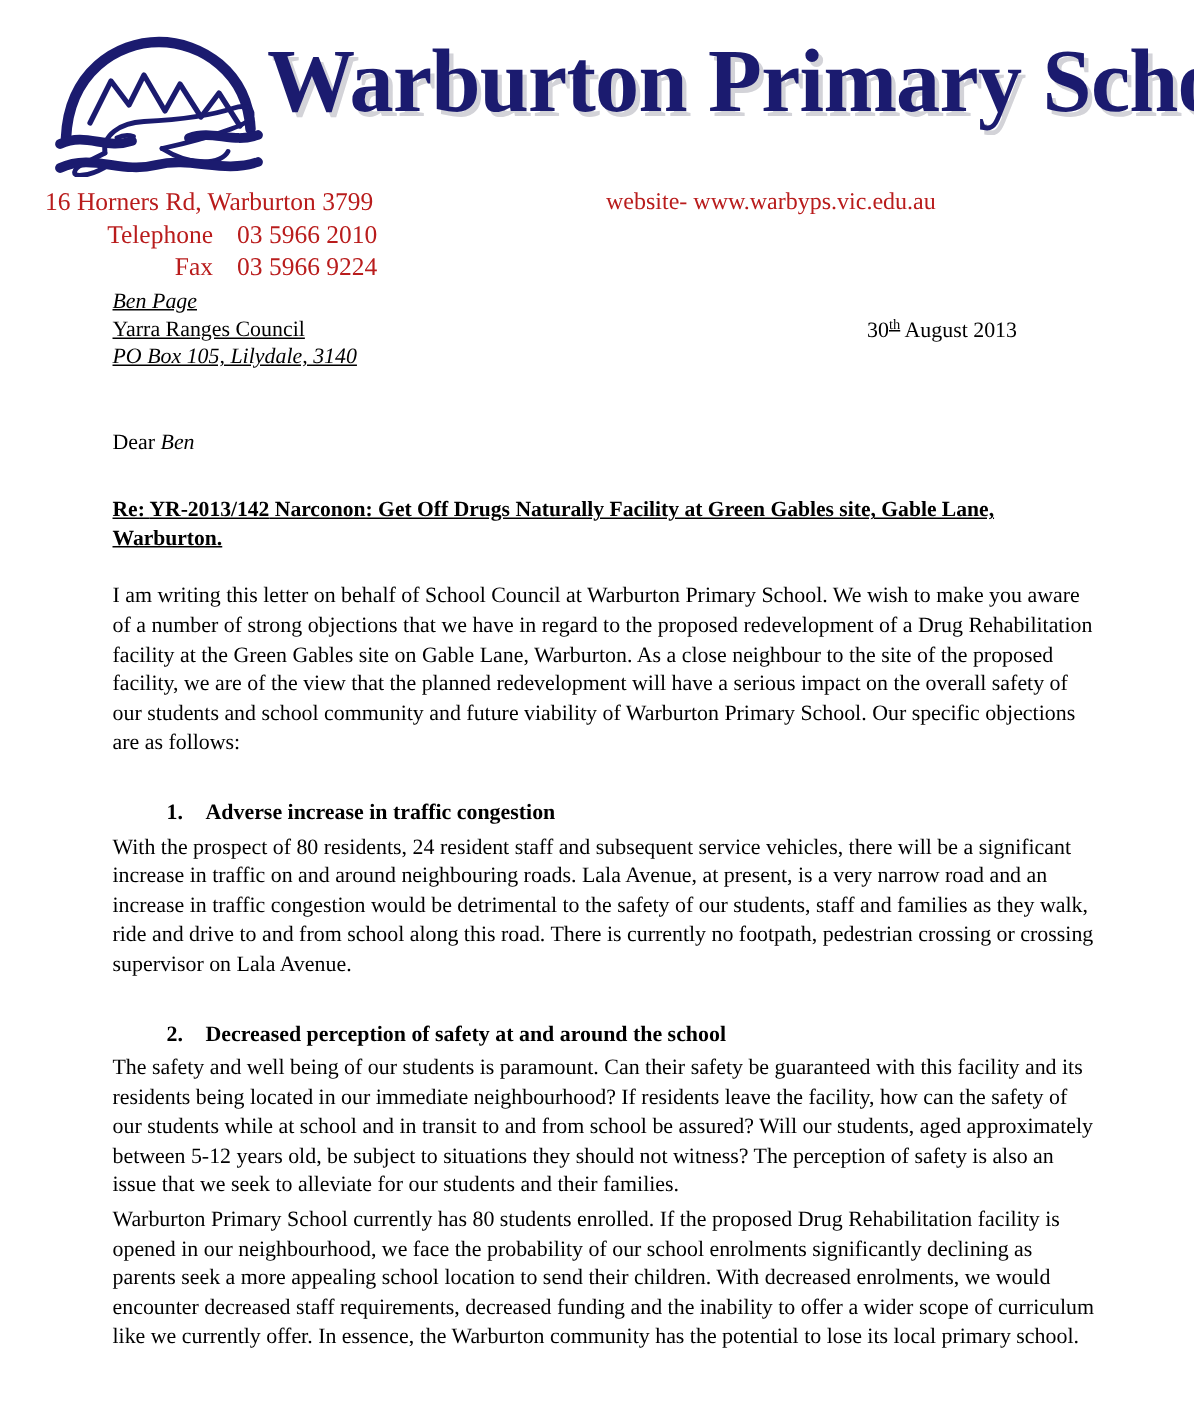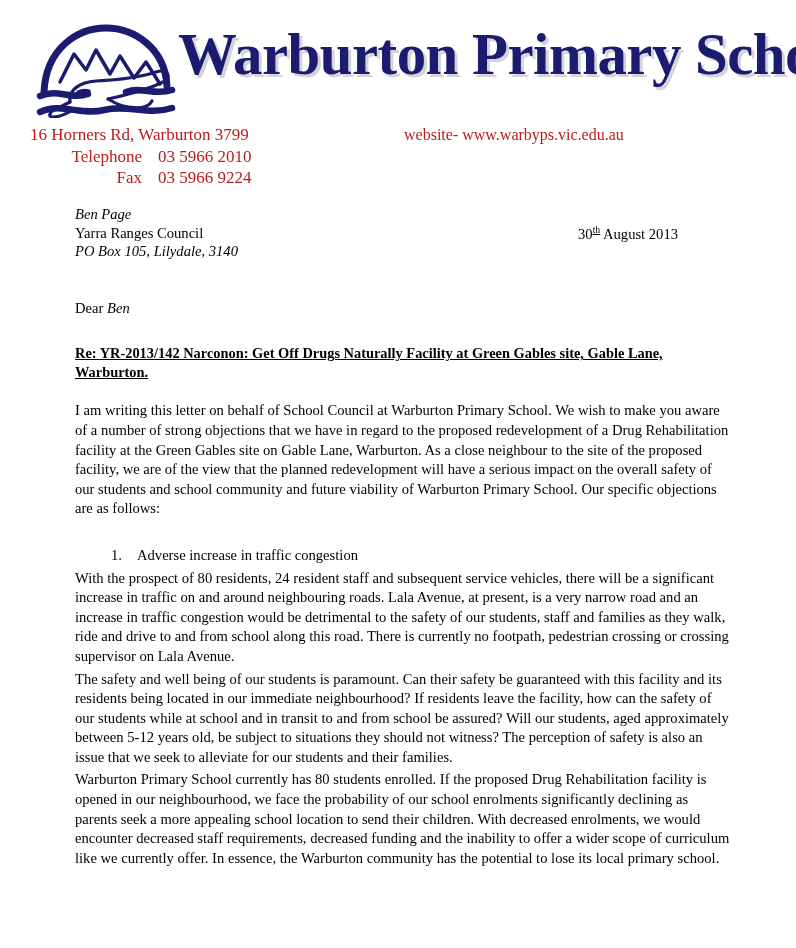--- a/index.html
+++ b/index.html
@@ -92,23 +92,24 @@
   .letter {
     position: relative;
     margin: 0;
     padding: 0 66px 0 75px;
     font-size: 14.6px;
     line-height: 19.6px;
     text-align: left;
   }
   .recipient-block {
     position: relative;
-    margin-top: 25px;
+    margin-top: 12px;
     font-size: 14.6px;
     line-height: 18.6px;
+    text-decoration: underline;
   }
   .recipient-block .it { font-style: italic; }
   .date {
     position: absolute;
     right: 52px;
     top: 16px;
     font-size: 14.6px;
     white-space: nowrap;
   }
   .date sup { font-size: 0.66em; vertical-align: super; text-decoration: underline; }
@@ -130,21 +131,21 @@
 
   p.para {
     margin: 19px 0 0 0;
     text-align: left;
   }
   p.para.tight { margin-top: 3px; }
 
   .numbered-heading {
     margin: 27px 0 0 0;
     padding-left: 36px;
-    font-weight: 400;
+    font-weight: 700;
     font-size: 14.6px;
   }
   .numbered-heading .num {
     display: inline-block;
     width: 26px;
   }
 </style>
 </head>
 <body>
 
@@ -216,18 +217,19 @@
 
     <div class="salutation"><span>Dear </span><span class="it">Ben</span></div>
 
     <div class="subject"><span>Re: </span><span class="bi">YR-2013/142</span><span> Narconon: Get Off Drugs Naturally Facility at Green Gables site, Gable Lane, Warburton.</span></div>
 
     <p class="para">I am writing this letter on behalf of School Council at Warburton Primary School.  We wish to make you aware of a number of strong objections that we have in regard to the proposed redevelopment of a Drug Rehabilitation facility at the Green Gables site on Gable Lane, Warburton.  As a close neighbour to the site of the proposed facility, we are of the view that the planned redevelopment will have a serious impact on the overall safety of our students and school community and future viability of Warburton Primary School. Our specific objections are as follows:</p>
 
     <div class="numbered-heading"><span class="num">1.</span><span>Adverse increase in traffic congestion</span></div>
     <p class="para tight">With the prospect of 80 residents, 24 resident staff and subsequent service vehicles, there will be a significant increase in traffic on and around neighbouring roads. Lala Avenue, at present, is a very narrow road and an increase in traffic congestion would be detrimental to the safety of our students, staff and families as they walk, ride and drive to and from school along this road.  There is currently no footpath, pedestrian crossing or crossing supervisor on Lala Avenue.</p>
 
+    <div class="numbered-heading"><span class="num">2.</span><span>Decreased perception of safety at and around the school</span></div>
     <p class="para tight">The safety and well being of our students is paramount. Can their safety be guaranteed with this facility and its residents being located in our immediate neighbourhood?  If residents leave the facility, how can the safety of our students while at school and in transit to and from school be assured?  Will our students, aged approximately between 5-12 years old, be subject to situations they should not witness? The perception of safety is also an issue that we seek to alleviate for our students and their families.</p>
 
     <p class="para tight">Warburton Primary School currently has 80 students enrolled. If the proposed Drug Rehabilitation facility is opened in our neighbourhood, we face the probability of our school enrolments significantly declining as parents seek a more appealing school location to send their children. With decreased enrolments, we would encounter decreased staff requirements, decreased funding and the inability to offer a wider scope of curriculum like we currently offer. In essence, the Warburton community has the potential to lose its local primary school.</p>
 
   </div>
 </div>
 
 </body></html>

